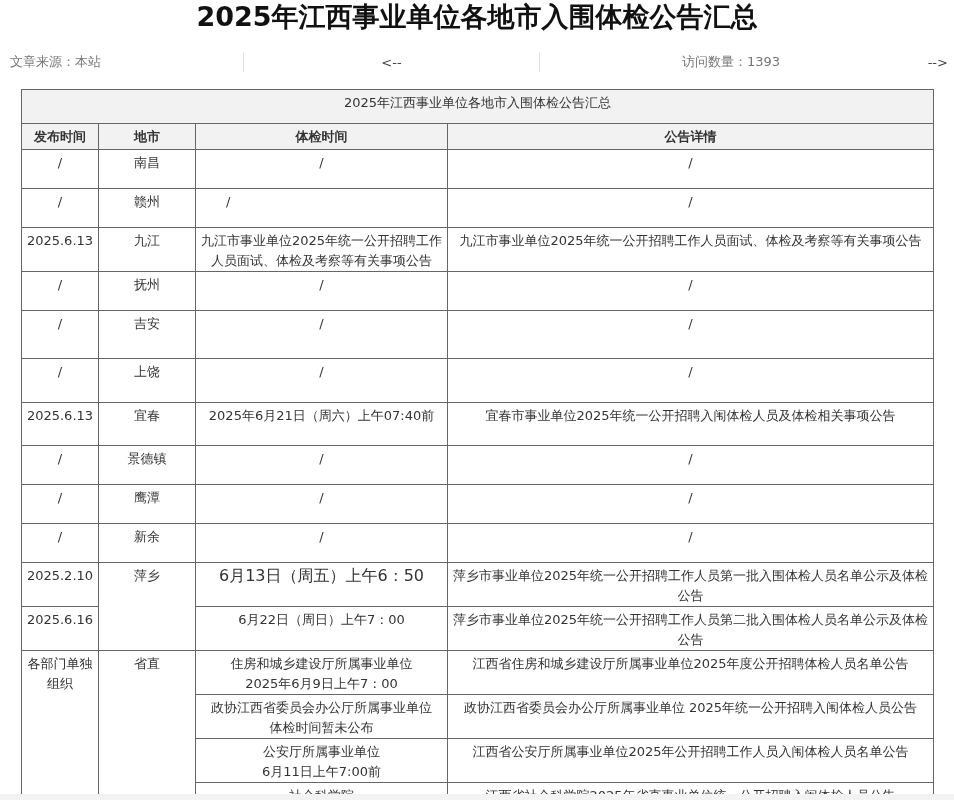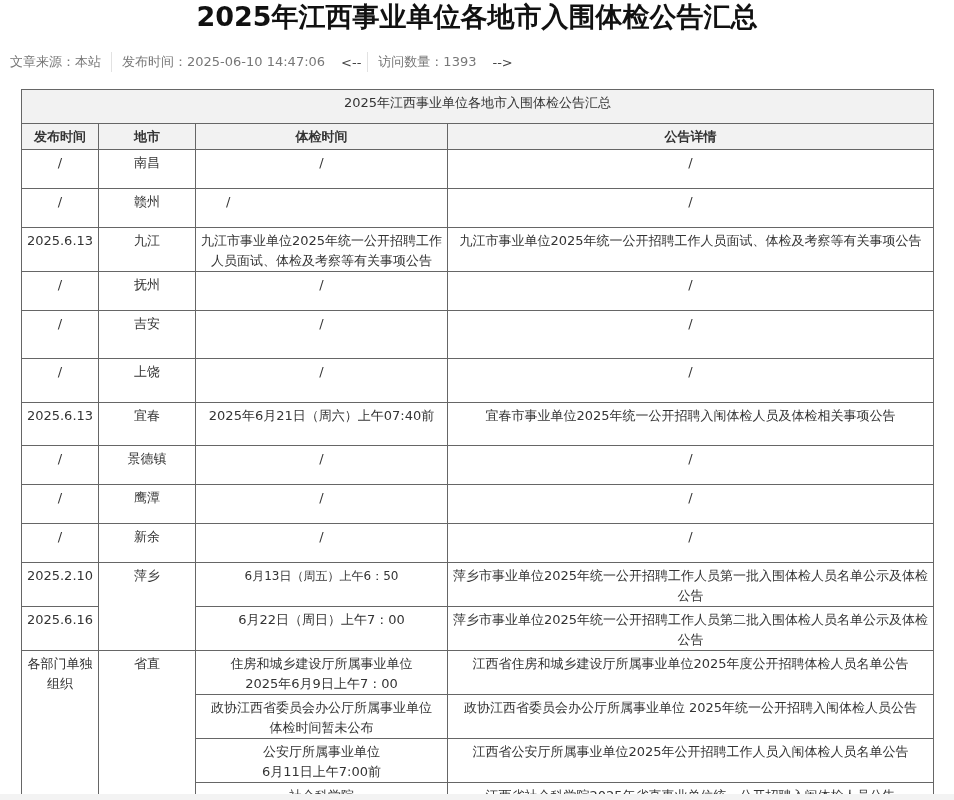--- a/index.html
+++ b/index.html
@@ -8,21 +8,21 @@
       font-family: "DejaVu Sans", "Liberation Sans", sans-serif;
       color: #333;
     }
     .title {
       position: absolute; left: 0; top: 0; width: 954px;
       text-align: center; font-size: 27px; font-weight: bold;
       color: #111; line-height: 34px; letter-spacing: 0px;
     }
     .meta {
       position: absolute; top: 52px; left: 0; width: 954px;
-      display: flex; justify-content: flex-start; align-items: center;
+      display: flex; justify-content: space-between; align-items: center;
       font-size: 13px; color: #777; height: 20px;
     }
     .meta .item { padding: 0 10px; white-space: nowrap; }
     .meta .sep { width: 1px; height: 20px; background: #e2e2e2; }
     .meta .arrow { color: #444; padding: 0 6px; }
     .table-wrap {
       position: absolute; left: 21px; top: 89px; width: 912px;
     }
     table {
       border-collapse: collapse; width: 912px; table-layout: fixed;
@@ -44,21 +44,20 @@
     }
   </style>
 </head>
 <body>
 
 <div class="title">2025年江西事业单位各地市入围体检公告汇总</div>
 
 <div class="meta">
   <span class="item">文章来源：本站</span>
   <span class="sep"></span>
-  <span class="item">发布时间：2025-06-10 14:47:06</span>
   <span class="arrow">&lt;--</span>
   <span class="sep"></span>
   <span class="item">访问数量：1393</span>
   <span class="arrow">--&gt;</span>
 </div>
 
 <div class="table-wrap">
 <table>
   <colgroup>
     <col style="width:77px">
@@ -134,21 +133,21 @@
   <tr class="r-empty">
     <td>/</td>
     <td>新余</td>
     <td>/</td>
     <td>/</td>
   </tr>
 
   <tr class="r-tall">
     <td>2025.2.10</td>
     <td rowspan="2">萍乡</td>
-    <td style="font-size:12px">6月13日（周五）上午6：50</td>
+    <td style="font-size:16px">6月13日（周五）上午6：50</td>
     <td>萍乡市事业单位2025年统一公开招聘工作人员第一批入围体检人员名单公示及体检公告</td>
   </tr>
   <tr class="r-tall">
     <td>2025.6.16</td>
     <td>6月22日（周日）上午7：00</td>
     <td>萍乡市事业单位2025年统一公开招聘工作人员第二批入围体检人员名单公示及体检公告</td>
   </tr>
 
   <tr class="r-two">
     <td rowspan="4">各部门单独组织</td>

